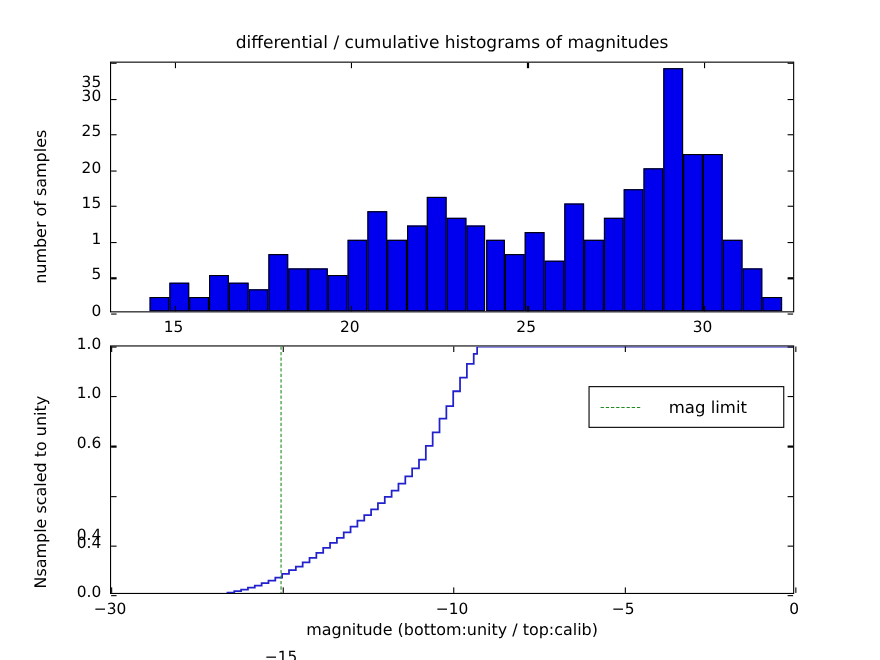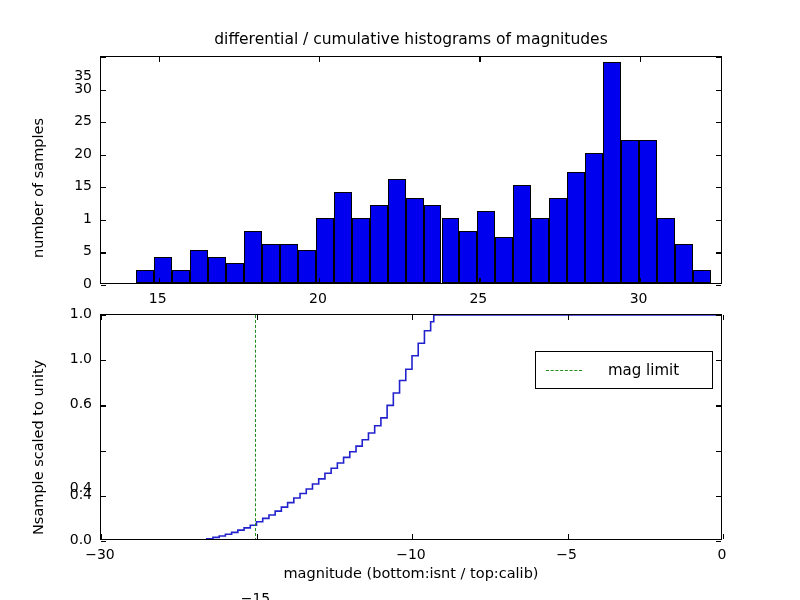--- a/index.html
+++ b/index.html
@@ -251,15 +251,15 @@
   <div id="ax-bot-ylabels">
       <div class="ticklabel-y" style="left: 38px; top: 531px; width: 54px;">0.0</div>
       <div class="ticklabel-y" style="left: 38px; top: 485.8px; width: 54px;">0.4</div>
       <div class="ticklabel-y" style="left: 38px; top: 440.6px; width: 54px; margin-top: 38px;">0.4</div>
       <div class="ticklabel-y" style="left: 38px; top: 395.4px; width: 54px;">0.6</div>
       <div class="ticklabel-y" style="left: 38px; top: 350.2px; width: 54px;">1.0</div>
       <div class="ticklabel-y" style="left: 38px; top: 305px; width: 54px;">1.0</div>
     </div>
   <div class="ylabel" style="left:30px; top:535px;">Nsample scaled to unity</div>
 
-  <div class="xlabel" style="left:100px; top:565px; width:622px;">magnitude (bottom:isnt / top:calib)</div>
+  <div class="xlabel" style="left:100px; top:565px; width:622px;">magnitude (bottom:unity / top:calib)</div>
 
 </div>
 
 </body></html>

